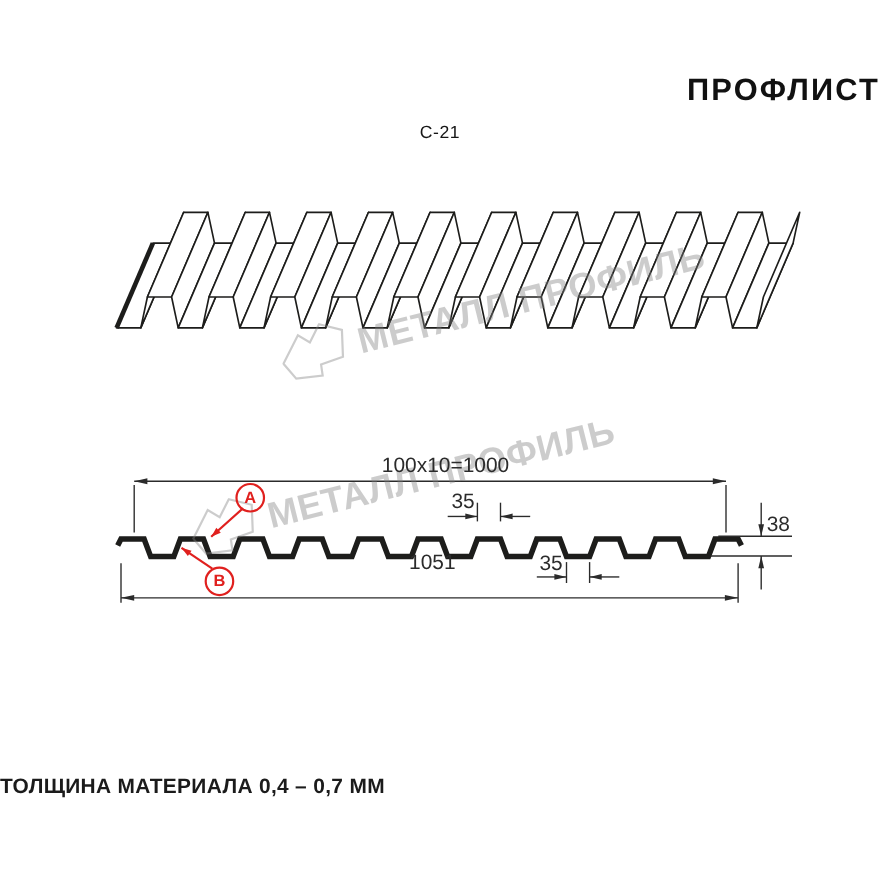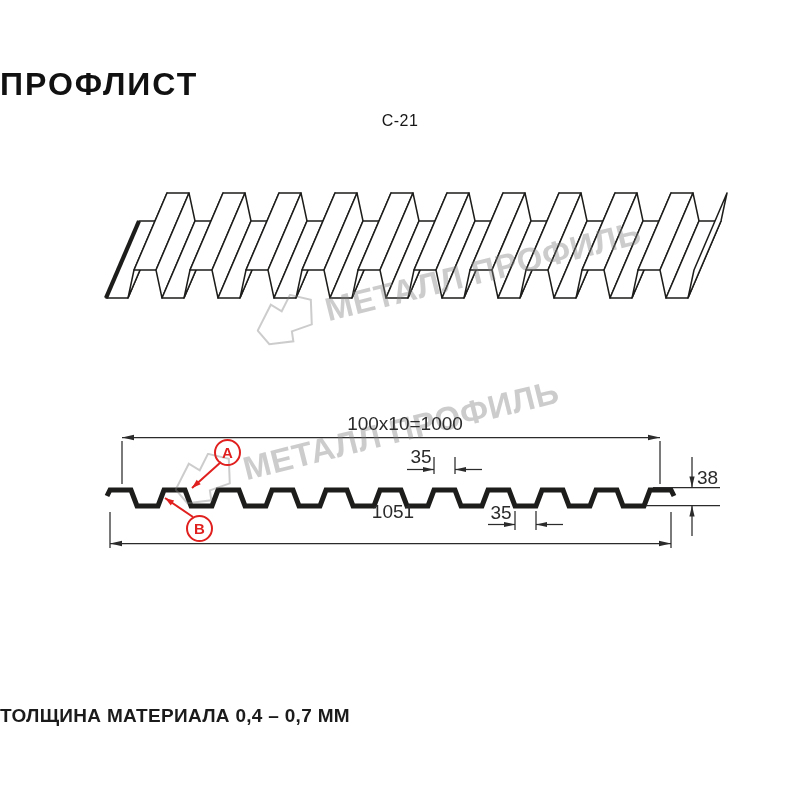--- a/index.html
+++ b/index.html
@@ -3,22 +3,22 @@
 <meta charset="utf-8">
 <style>
   html,body{margin:0;padding:0;}
   body{
     width:800px;height:800px;position:relative;background:#ffffff;overflow:hidden;
     font-family:"Liberation Sans","DejaVu Sans",sans-serif;
     --line:#1d1d1b; --dim:#2b2b2b; --red:#e0201e; --wm:rgba(128,128,128,0.40);
   }
   .abs{position:absolute;}
   .page-title{
-    left:0;top:66px;width:800px;text-align:left;
-    font-size:32px;font-weight:700;letter-spacing:2px;color:#111;z-index:5;
+    left:0;top:66px;width:800px;text-align:right;
+    font-size:28px;font-weight:700;letter-spacing:2px;color:#111;z-index:5;
   }
   .page-subtitle{
     left:0;top:112px;width:800px;text-align:center;
     font-size:16px;font-weight:500;letter-spacing:.5px;color:#161616;z-index:5;
   }
   .footer-note{
     left:0;top:705px;width:800px;
     font-size:19px;font-weight:700;letter-spacing:.3px;color:#1b1b1b;z-index:5;
   }
   svg.layer{left:0;top:0;z-index:1;pointer-events:none;}

